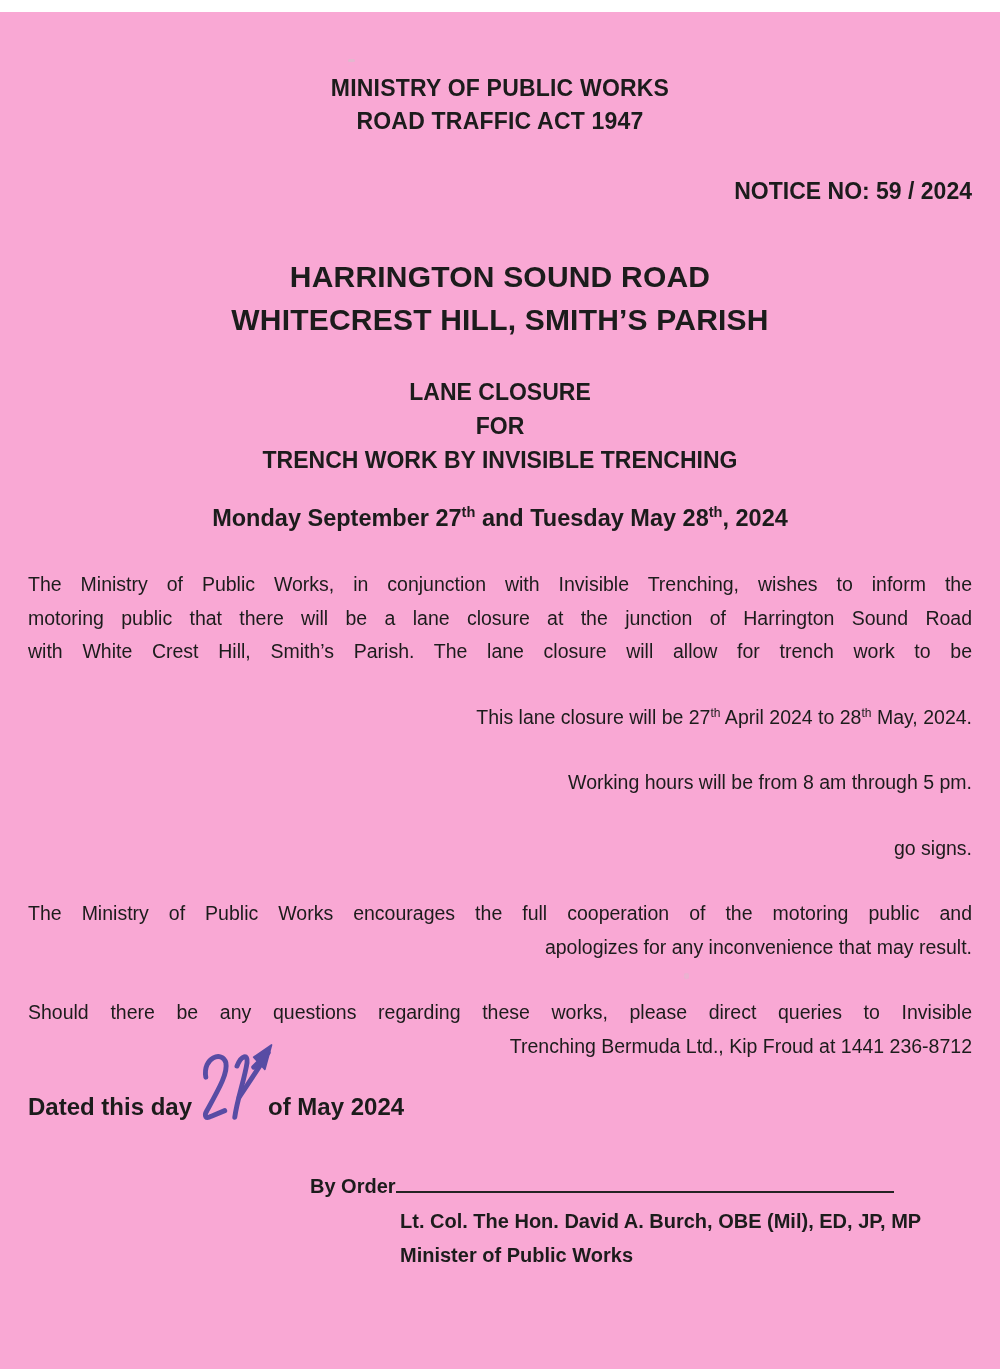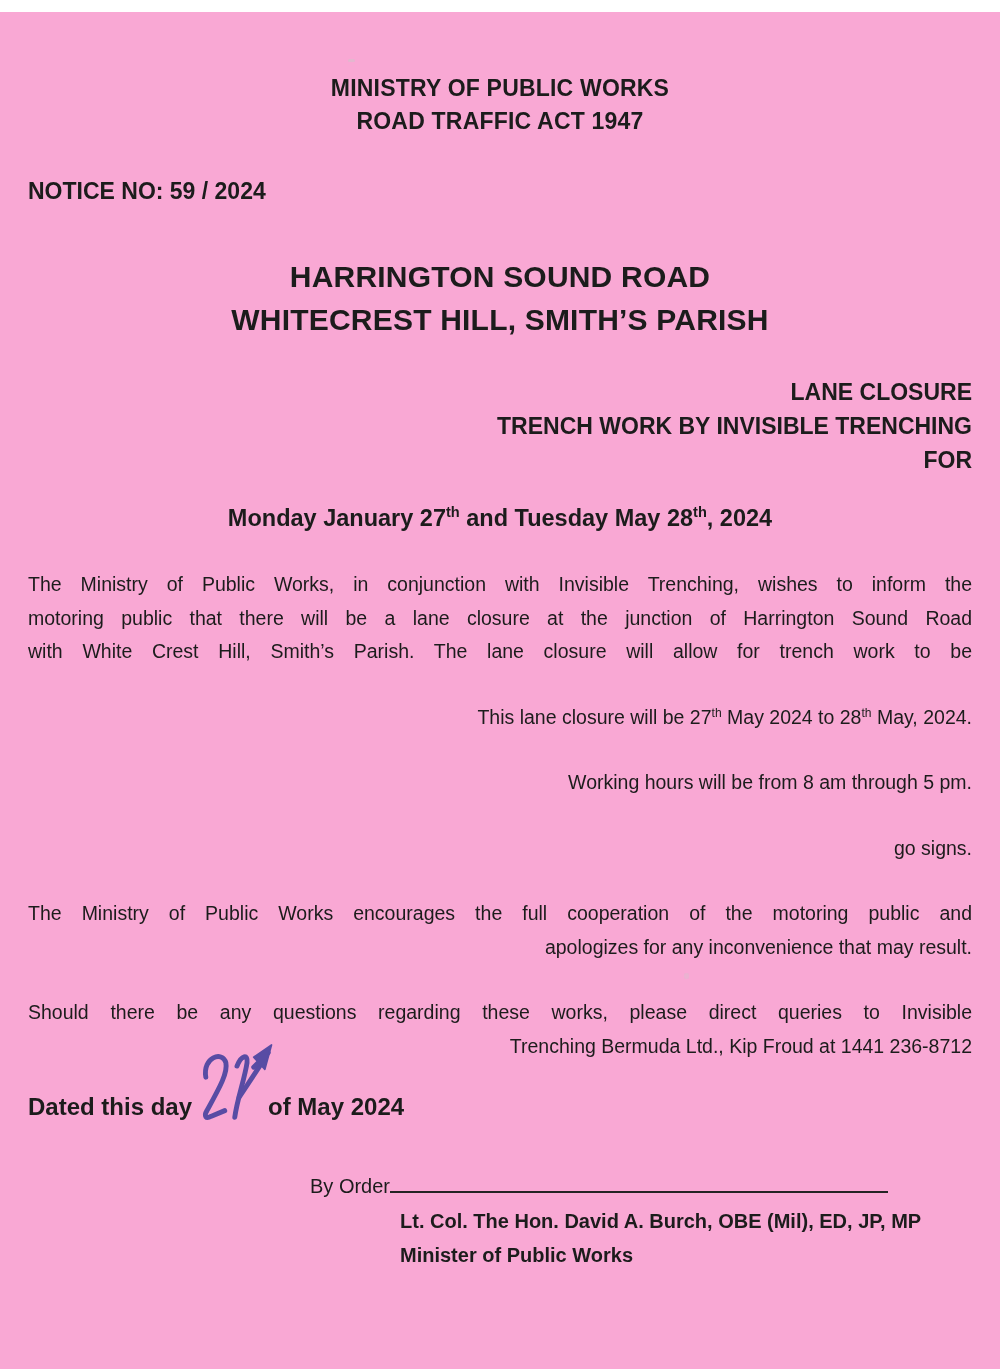--- a/index.html
+++ b/index.html
@@ -9,38 +9,38 @@
     margin:12px auto;
     background:#f9a8d4;
     box-sizing:border-box;
     padding:0 28px;
     font-family:"Liberation Sans", sans-serif;
     color:#1c1c1c;
     overflow:hidden;
   }
 
   .hdr{margin-top:60px;font-size:23px;font-weight:bold;line-height:33px;text-align:center;letter-spacing:.2px;}
-  .notice{margin-top:40px;font-size:23px;font-weight:bold;text-align:left;}
+  .notice{margin-top:40px;font-size:23px;font-weight:bold;text-align:right;}
   .bigtitle{margin-top:50px;font-size:30px;font-weight:bold;line-height:43px;text-align:center;letter-spacing:.2px;}
-  .subtitle{margin-top:34px;font-size:23px;font-weight:bold;line-height:34px;text-align:right;}
+  .subtitle{margin-top:34px;font-size:23px;font-weight:bold;line-height:34px;text-align:center;}
   .dateline{margin-top:28px;font-size:23.5px;font-weight:bold;text-align:center;}
 
   .body{font-size:19.5px;line-height:33.5px;margin:0;text-align:right;}
   .mt-first{margin-top:36px;}
   .mt-par{margin-top:32px;}
   .jline{display:block;text-align-last:justify;}
   .lline{display:block;}
 
   sup.ord{font-size:62%;vertical-align:super;line-height:0;}
 
   .dated{margin-top:26px;font-size:24px;font-weight:bold;white-space:nowrap;}
   .hw-wrap{display:inline-block;position:relative;width:66px;height:26px;vertical-align:baseline;margin:0 4px 0 6px;}
   .hw-wrap svg{position:absolute;left:0;bottom:-16px;overflow:visible;}
 
-  .byorder{margin-top:50px;margin-left:282px;font-size:20px;font-weight:normal;white-space:nowrap;}
+  .byorder{margin-top:50px;margin-left:282px;font-size:20px;font-weight:bold;white-space:nowrap;}
   .sigline{display:inline-block;width:498px;border-bottom:2.5px solid #242424;height:1em;vertical-align:baseline;}
   .sig-name{margin-top:6px;margin-left:372px;font-size:20px;font-weight:bold;line-height:34px;}
   .sig-title{margin-left:372px;font-size:20px;font-weight:bold;line-height:34px;}
 
   .artifact{position:absolute;background:#c9c9c9;opacity:.45;border-radius:2px;}
   .a1{left:348px;top:47px;width:7px;height:3px;}
   .a2{left:684px;top:961px;width:5px;height:6px;opacity:.3;}
 </style>
 </head>
 <body>
@@ -57,33 +57,33 @@
 
   <div class="notice">NOTICE NO: 59 / 2024</div>
 
   <div class="bigtitle">
     <div>HARRINGTON SOUND ROAD</div>
     <div>WHITECREST HILL, SMITH’S PARISH</div>
   </div>
 
   <div class="subtitle">
     <div>LANE CLOSURE</div>
+    <div>FOR</div>
     <div>TRENCH WORK BY INVISIBLE TRENCHING</div>
-    <div>FOR</div>
   </div>
 
-  <div class="dateline"><span>Monday January 27</span><sup class="ord">th</sup><span> and Tuesday May 28</span><sup class="ord">th</sup><span>, 2024</span></div>
+  <div class="dateline"><span>Monday September 27</span><sup class="ord">th</sup><span> and Tuesday May 28</span><sup class="ord">th</sup><span>, 2024</span></div>
 
   <p class="body mt-first">
     <span class="jline">The Ministry of Public Works, in conjunction with Invisible Trenching, wishes to inform the</span>
     <span class="jline">motoring public that there will be a lane closure at the junction of Harrington Sound Road</span>
     <span class="jline">with White Crest Hill, Smith’s Parish. The lane closure will allow for trench work to be</span>
   </p>
 
-  <p class="body mt-par"><span>This lane closure will be 27</span><sup class="ord">th</sup><span> May 2024 to 28</span><sup class="ord">th</sup><span> May, 2024.</span></p>
+  <p class="body mt-par"><span>This lane closure will be 27</span><sup class="ord">th</sup><span> April 2024 to 28</span><sup class="ord">th</sup><span> May, 2024.</span></p>
 
   <p class="body mt-par">Working hours will be from 8 am through 5 pm.</p>
 
   <p class="body mt-par">
     <span class="lline">go signs.</span>
   </p>
 
   <p class="body mt-par">
     <span class="jline">The Ministry of Public Works encourages the full cooperation of the motoring public and</span>
     <span class="lline">apologizes for any inconvenience that may result.</span>

